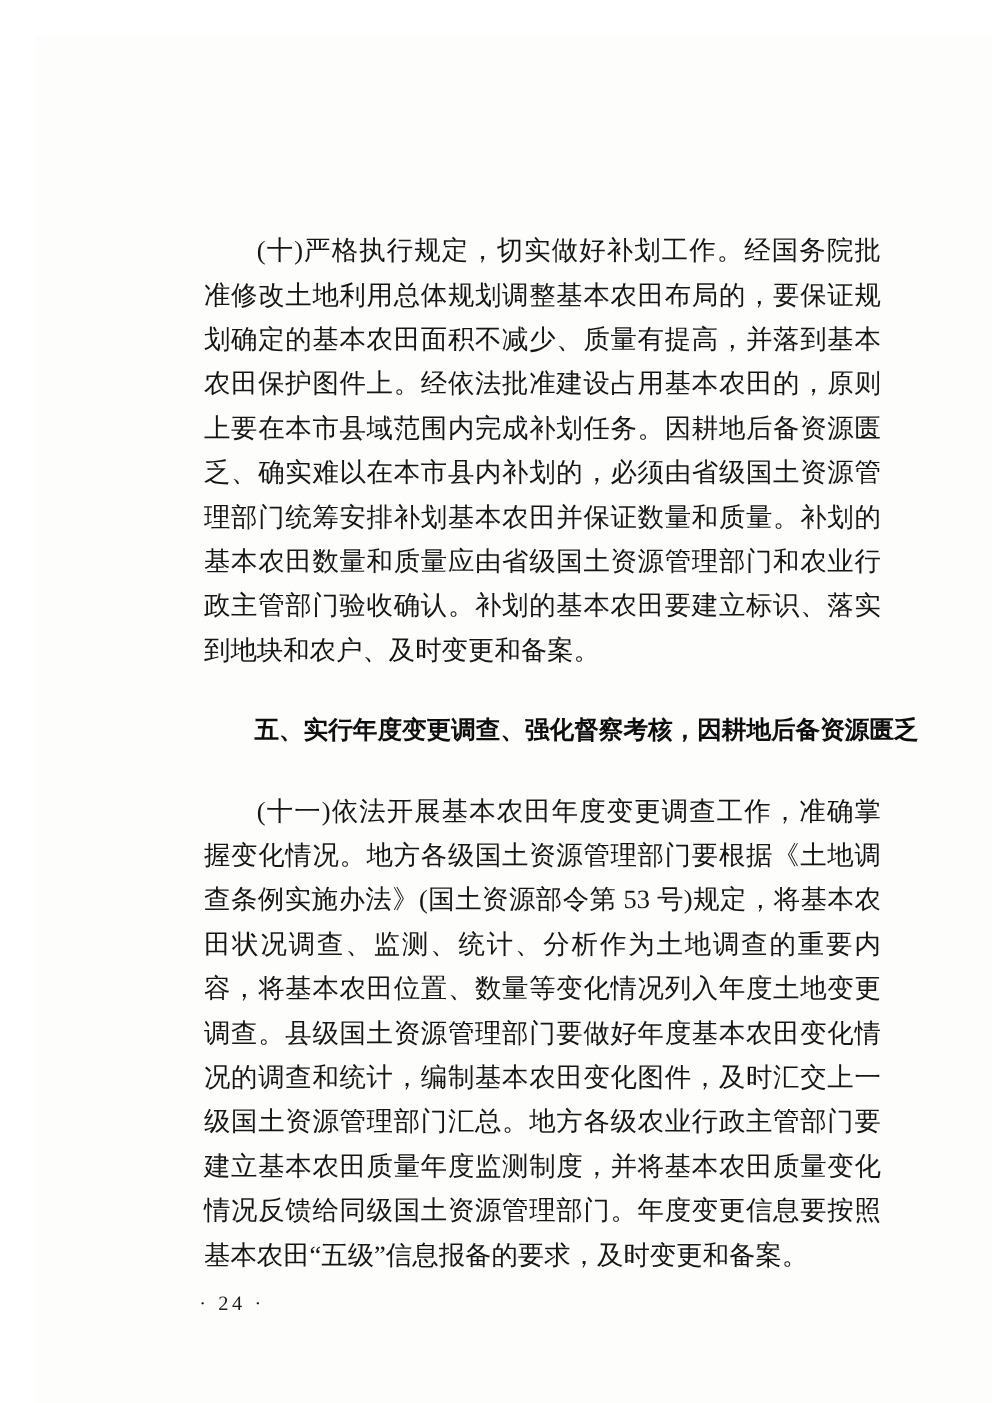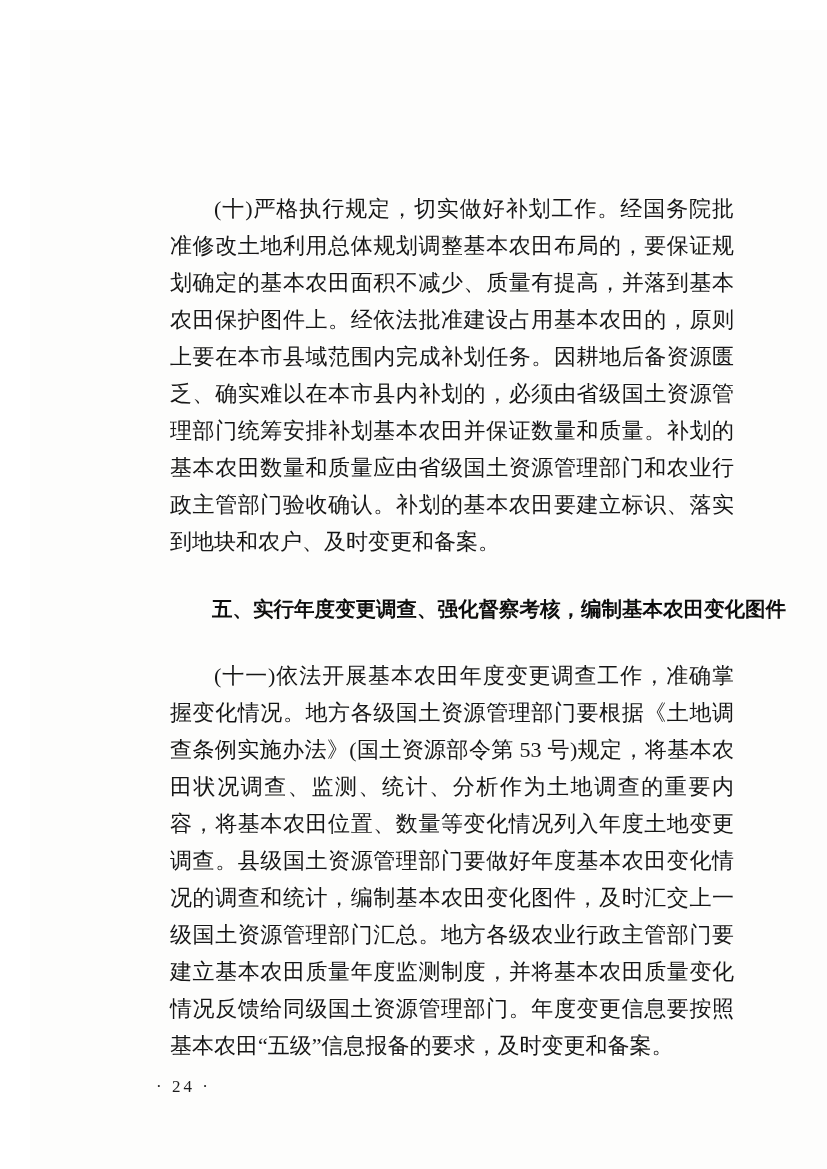--- a/index.html
+++ b/index.html
@@ -36,38 +36,38 @@
     font-family: "Liberation Sans", "DejaVu Sans", sans-serif;
     font-weight: 700;
     font-size: 20.5px;
     line-height: 37px;
     text-indent: 2.05em;
     white-space: nowrap;
     color: #0e0e0e;
   }
   .page-number {
     position: absolute;
-    left: 111px;
+    left: 121px;
     top: 1032px;
     font-size: 17px;
     letter-spacing: 3px;
     color: #1c1c1c;
     font-family: "Liberation Serif", "DejaVu Serif", serif;
   }
 </style>
 </head>
 <body>
 
 <div class="page">
 
   <div class="text-block">
 
     <p class="body-para">(十)严格执行规定，切实做好补划工作。经国务院批准修改土地利用总体规划调整基本农田布局的，要保证规划确定的基本农田面积不减少、质量有提高，并落到基本农田保护图件上。经依法批准建设占用基本农田的，原则上要在本市县域范围内完成补划任务。因耕地后备资源匮乏、确实难以在本市县内补划的，必须由省级国土资源管理部门统筹安排补划基本农田并保证数量和质量。补划的基本农田数量和质量应由省级国土资源管理部门和农业行政主管部门验收确认。补划的基本农田要建立标识、落实到地块和农户、及时变更和备案。</p>
 
-    <h2 class="section-heading">五、实行年度变更调查、强化督察考核，编制基本农田变化图件</h2>
+    <h2 class="section-heading">五、实行年度变更调查、强化督察考核，因耕地后备资源匮乏</h2>
 
     <p class="body-para">(十一)依法开展基本农田年度变更调查工作，准确掌握变化情况。地方各级国土资源管理部门要根据《土地调查条例实施办法》(国土资源部令第 53 号)规定，将基本农田状况调查、监测、统计、分析作为土地调查的重要内容，将基本农田位置、数量等变化情况列入年度土地变更调查。县级国土资源管理部门要做好年度基本农田变化情况的调查和统计，编制基本农田变化图件，及时汇交上一级国土资源管理部门汇总。地方各级农业行政主管部门要建立基本农田质量年度监测制度，并将基本农田质量变化情况反馈给同级国土资源管理部门。年度变更信息要按照基本农田“五级”信息报备的要求，及时变更和备案。</p>
 
 
   </div>
 
   <div class="page-number">· 24 ·</div>
 
 </div>
 

